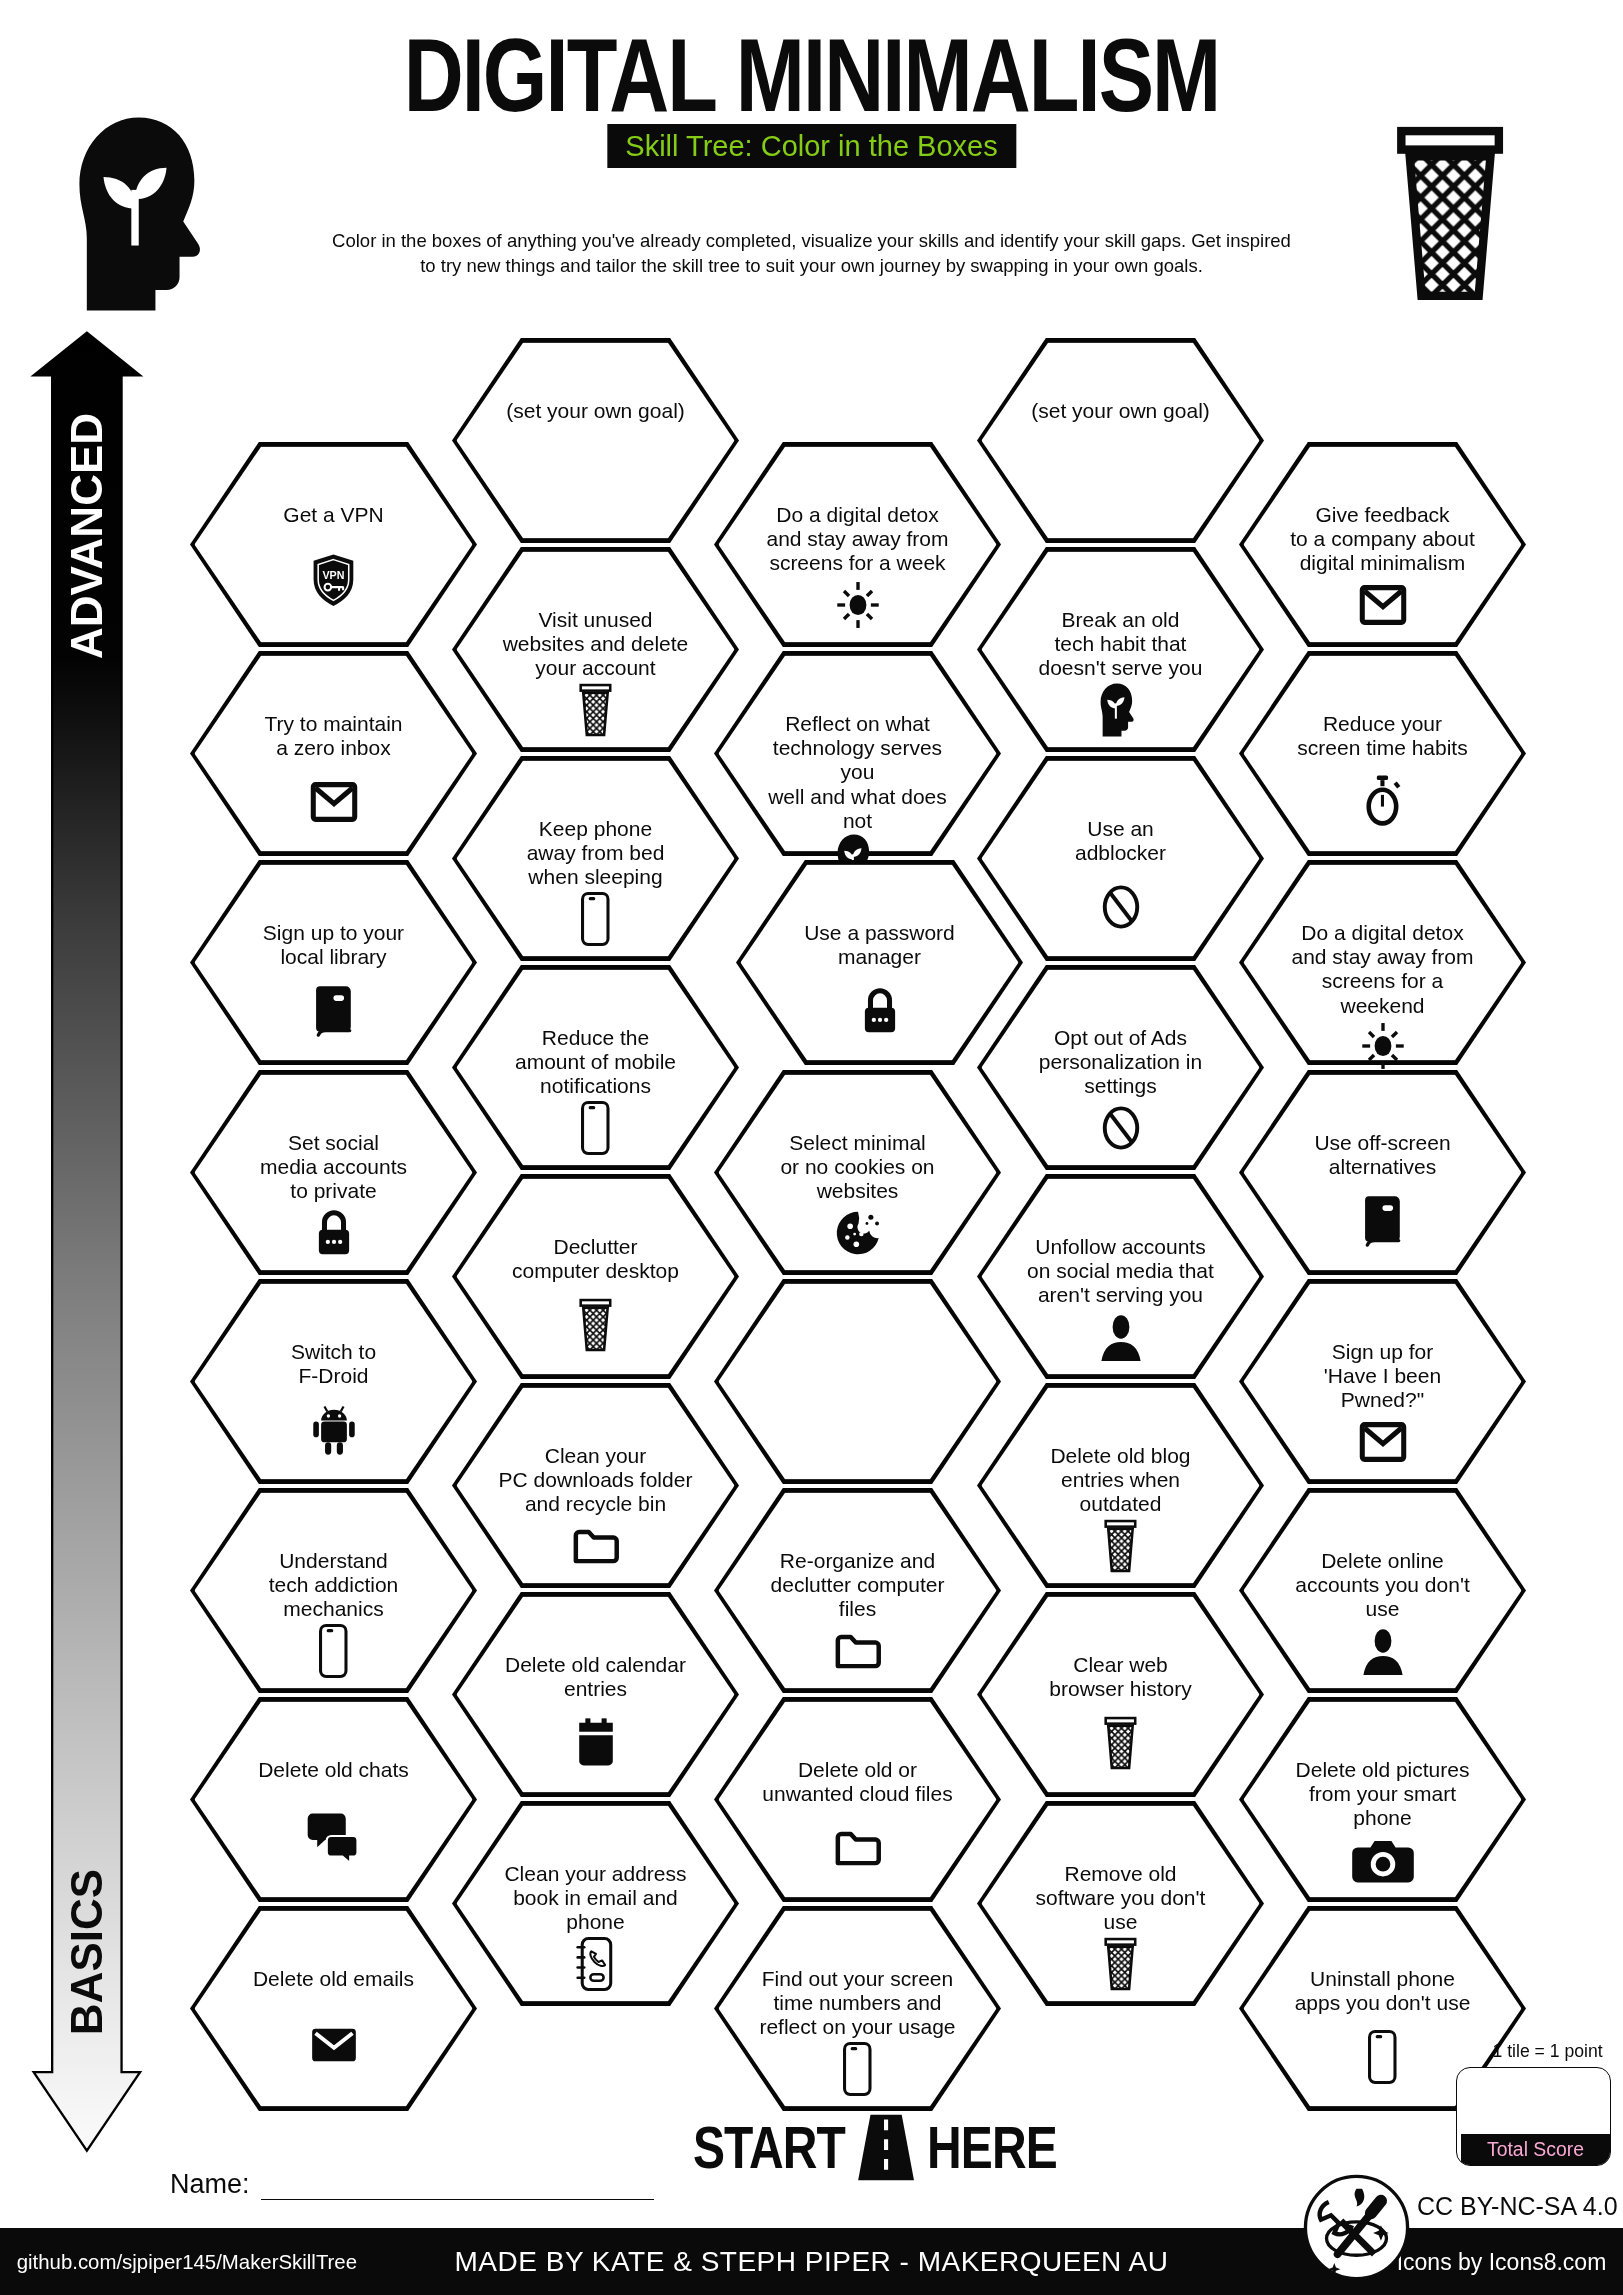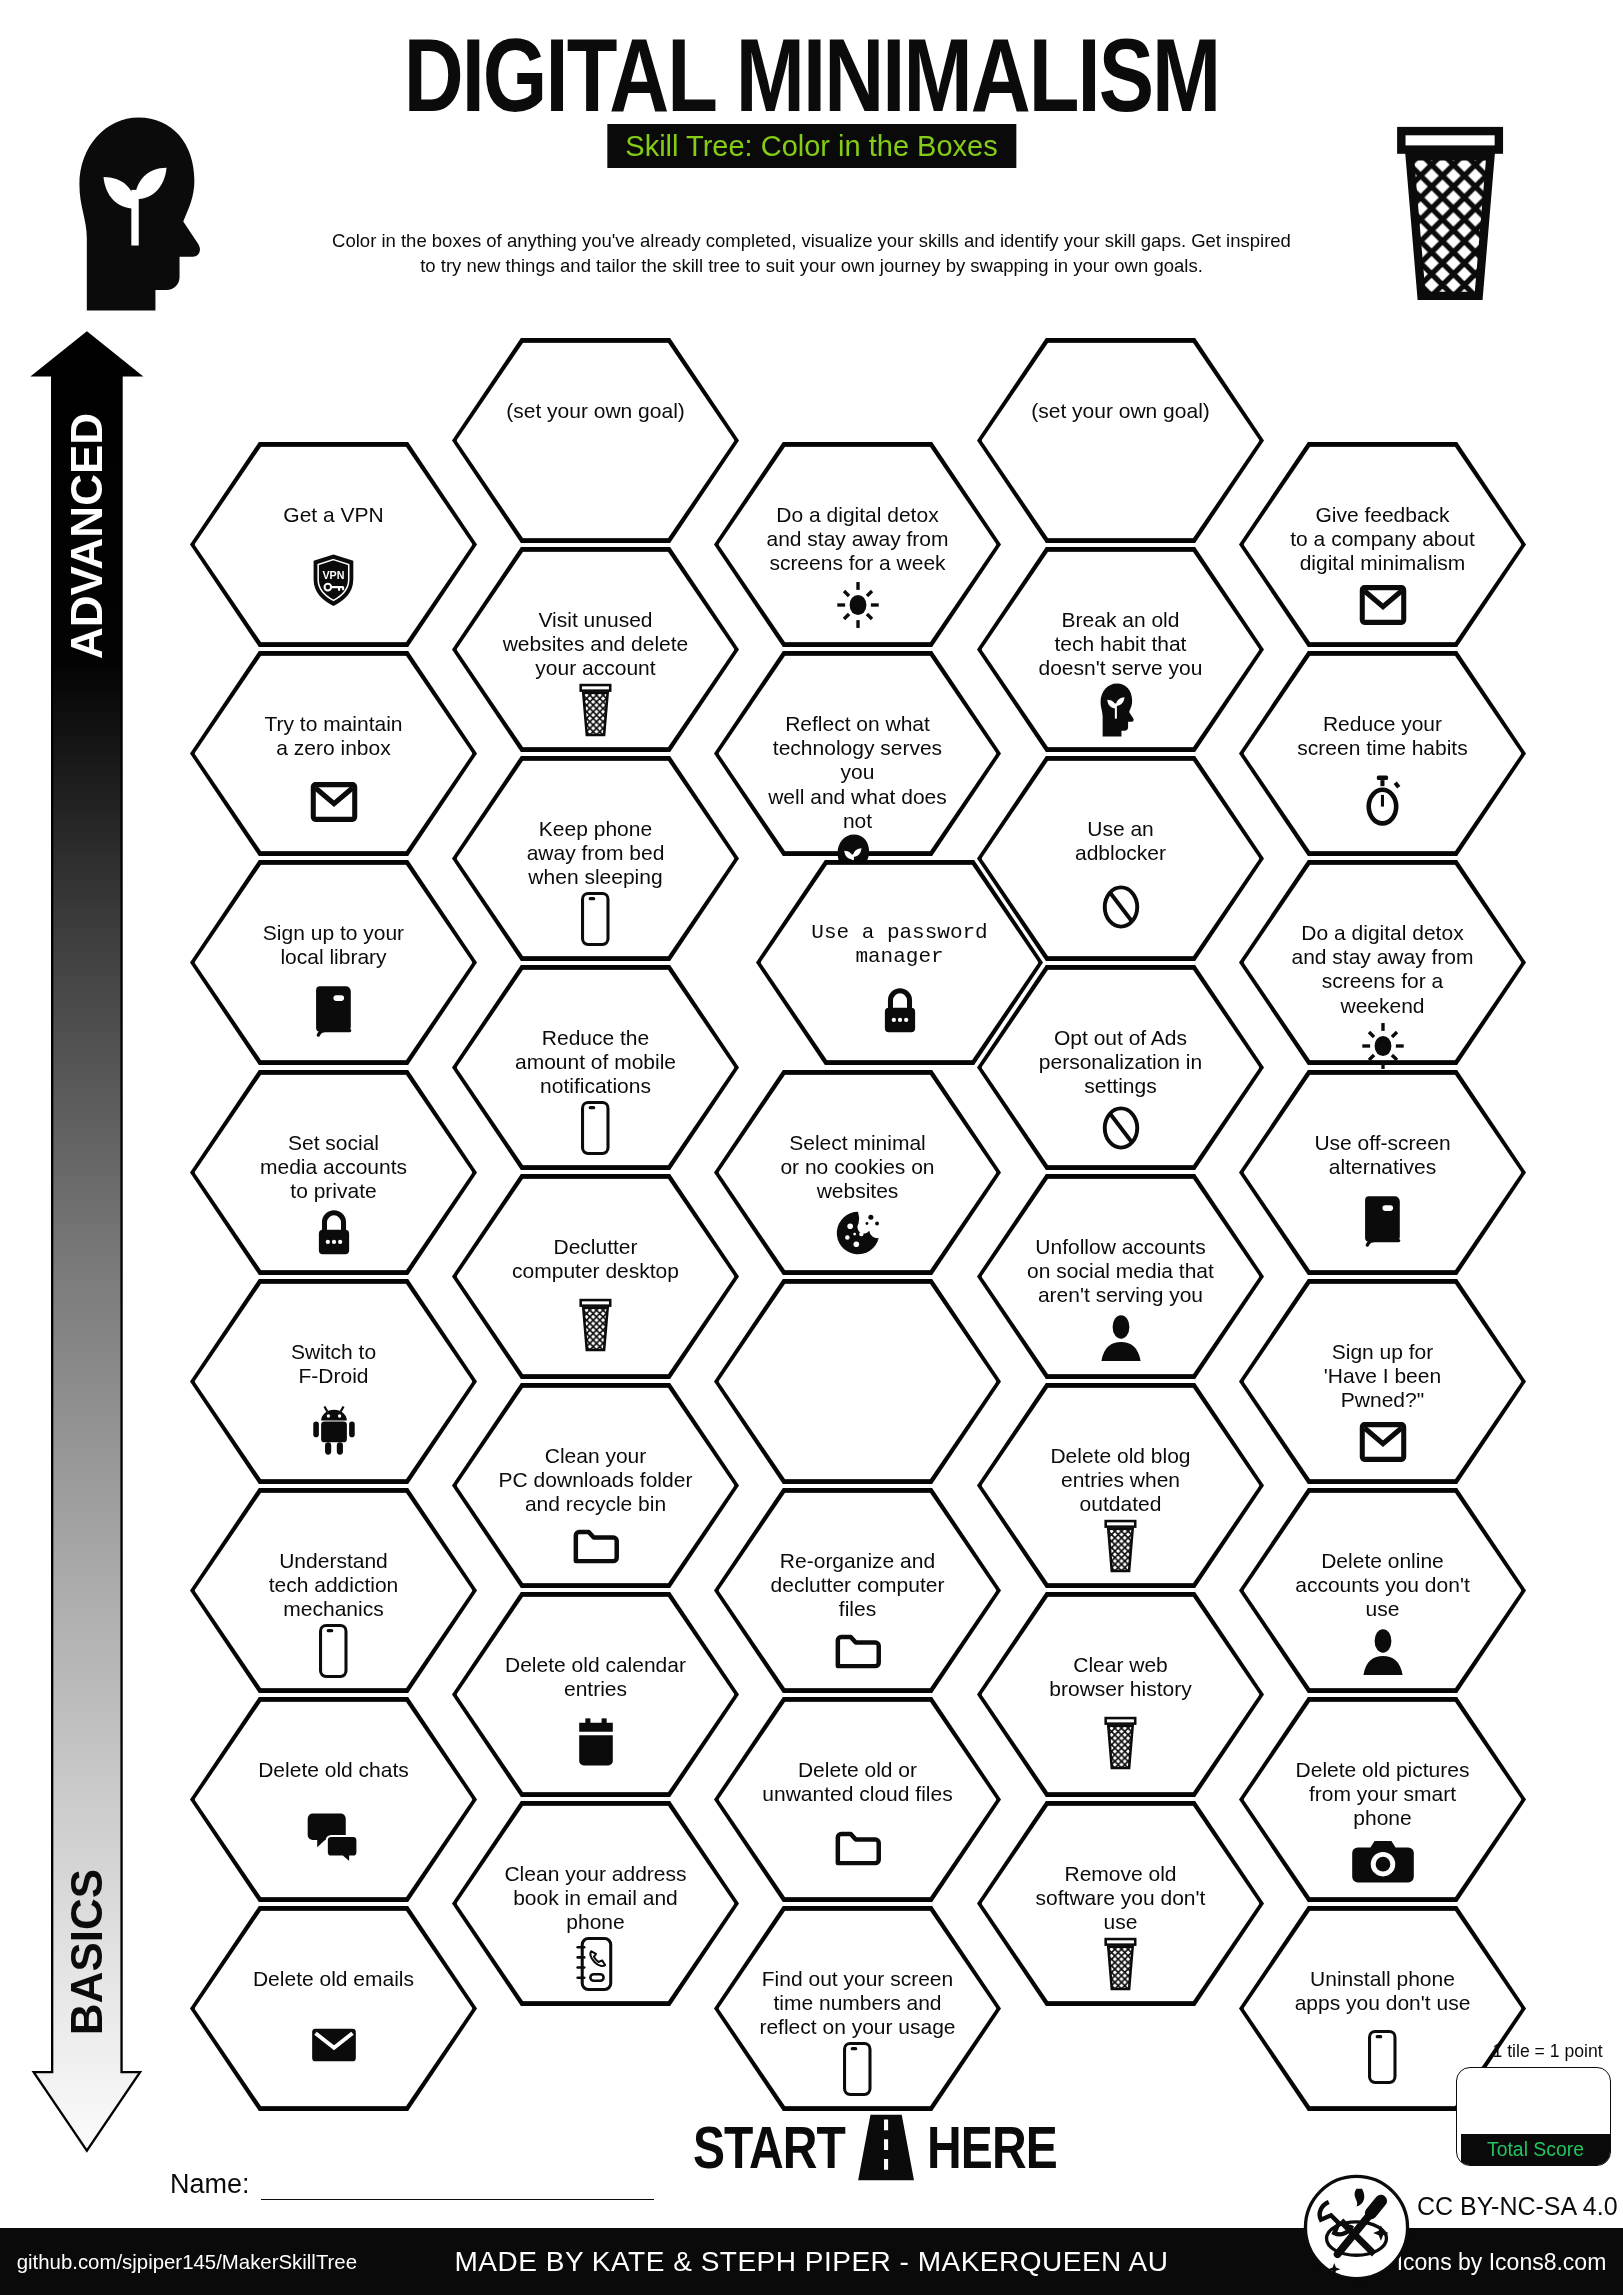--- a/index.html
+++ b/index.html
@@ -44,21 +44,21 @@
   .road-icon svg{height:69px;width:auto;display:block;}
   
   .name-row{position:absolute;left:170px;top:2169px;display:flex;align-items:flex-end;gap:11px;}
   .name-label{font-size:27px;}
   .name-line{display:inline-block;width:393px;height:27px;border-bottom:1.9px solid #0b0b0b;}
   
   .score-note{position:absolute;right:20.4px;top:2041px;font-size:17.6px;}
   .score-box{position:absolute;right:12px;top:2067px;width:153px;height:97px;
              border:1.4px solid #0b0b0b;border-radius:14px;background:#fff;overflow:hidden;}
   .score-value{position:absolute;top:0;left:0;right:0;height:66px;}
-  .score-strip{position:absolute;left:4px;right:0;bottom:0;height:31px;background:#0a0a0a;color:#22c55e;
+  .score-strip{position:absolute;left:4px;right:0;bottom:0;height:31px;background:#0a0a0a;color:#f9a8d4;
                display:flex;align-items:center;justify-content:center;font-size:19.4px;}
   
   .badge{position:absolute;left:1301px;top:2172px;width:111px;height:111px;z-index:6;}
   .badge svg{height:111px;}
   .cc-text{position:absolute;left:1417px;top:2192px;font-size:25px;z-index:6;}
   
   .footer{position:absolute;left:0;right:0;bottom:0;height:67px;background:#0a0a0a;color:#fff;z-index:4;}
   .footer-left{position:absolute;left:16.7px;top:50%;transform:translateY(-50%);font-size:20.4px;}
   .footer-center{position:absolute;left:50%;top:50%;transform:translate(-50%,-50%);font-size:28px;letter-spacing:0.5px;white-space:nowrap;}
   .footer-right{position:absolute;right:16.7px;top:50%;transform:translateY(-50%);font-size:23px;}
@@ -301,21 +301,21 @@
 local library</div>
           <div class="hex-iconbox">
             <svg viewBox="0 0 100 100">
               <path d="M25 6 H71 A9 9 0 0 1 80 15 V78 A9 9 0 0 1 71 87 H25 A7 7 0 0 1 18 80 V13 A7 7 0 0 1 25 6 Z" fill="#0b0b0b"></path>
               <rect x="49" y="22" width="19" height="10" rx="5" fill="#fff"></rect>
               <path d="M22 93 C24 88 29 85 35 85 H78" stroke="#0b0b0b" stroke-width="6" fill="none" stroke-linecap="round"></path>
             </svg>
           </div>
         </div>
       </div>
-      <div class="hex" style="left: 756px; top: 860px; font-family: Liberation Mono, monospace;">
+      <div class="hex" style="left: 736px; top: 860px;">
         <div class="hex-border"></div>
         <div class="hex-white"></div>
         <div class="hex-content">
           <div class="hex-label">Use a password
 manager</div>
           <div class="hex-iconbox">
             <svg viewBox="0 0 100 100">
               <path d="M33 45 V31 a17 17 0 0 1 34 0 V45" fill="none" stroke="#0b0b0b" stroke-width="9"></path>
               <rect x="23" y="44" width="54" height="44" rx="7" fill="#0b0b0b"></rect>
               <circle cx="39" cy="66" r="3.8" fill="#fff"></circle>

